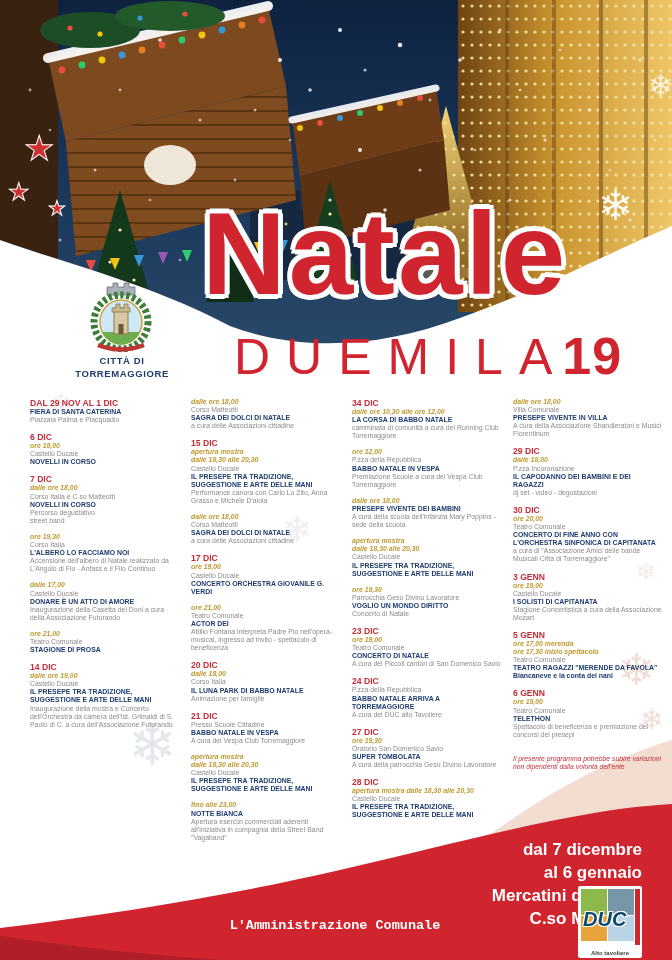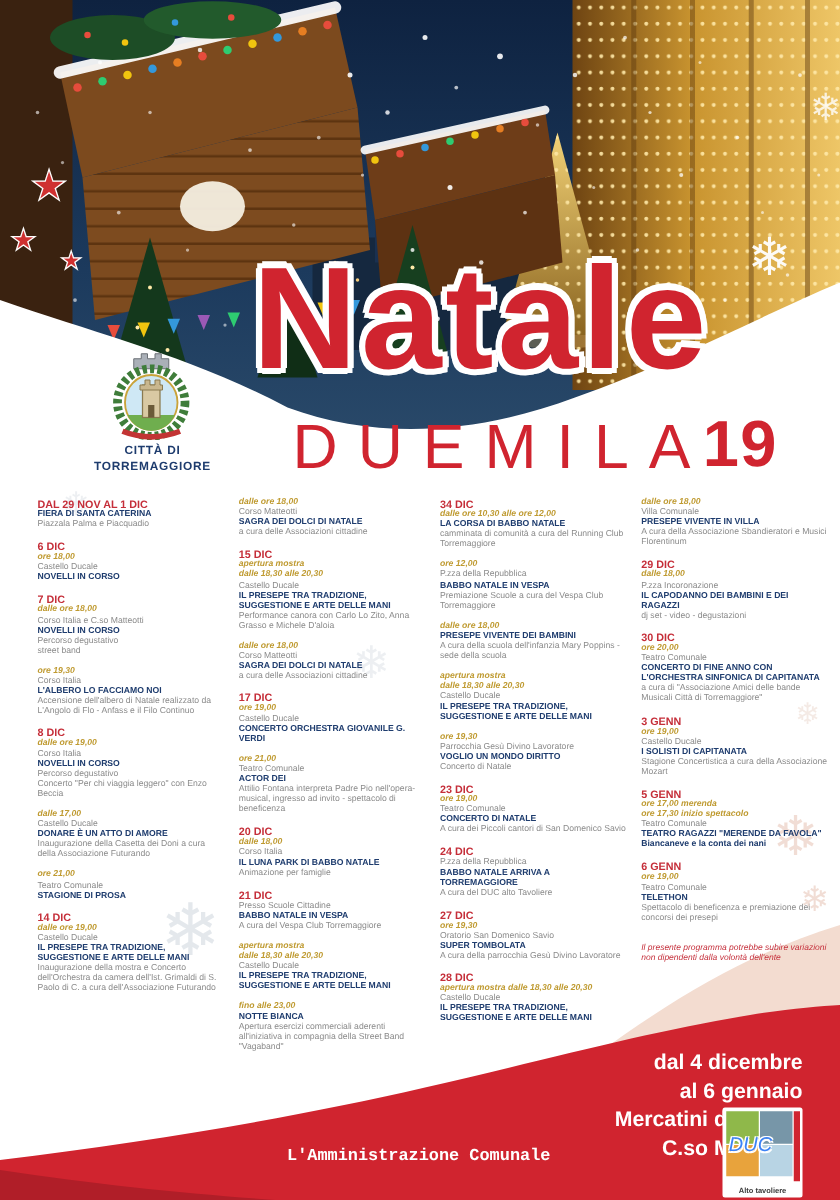--- a/index.html
+++ b/index.html
@@ -55,22 +55,22 @@
   
   .duc{
     position:absolute;left:578px;top:886px;width:64px;height:72px;z-index:7;
     background:#fff;border-radius:2px;padding:3px 8px 3px 3px;box-sizing:border-box;
   }
   .duc .strip{position:absolute;right:2px;top:3px;width:5px;height:56px;background:#d0242f;}
   .duc .grid{display:grid;grid-template-columns:1fr 1fr;grid-template-rows:1fr 1fr;gap:1px;height:52px;}
   .duc .q1{background:#8fb84a;} .duc .q2{background:#7796a8;}
   .duc .q3{background:#e8a33c;} .duc .q4{background:#b8d4e4;}
   .duc .duc-word{
-    position:absolute;left:5px;top:22px;font-size:16px;font-weight:400;font-style:italic;
-    color:#3b82f6;text-shadow:1px 1px 0 #fff,-1px -1px 0 #fff,1px -1px 0 #fff,-1px 1px 0 #fff;
+    position:absolute;left:5px;top:22px;font-size:20px;font-weight:700;font-style:italic;
+    color:#0c4a6e;text-shadow:1px 1px 0 #fff,-1px -1px 0 #fff,1px -1px 0 #fff,-1px 1px 0 #fff;
   }
   .duc .duc-sub{
     position:absolute;left:0;bottom:2px;width:100%;text-align:center;
     font-size:6px;font-weight:700;color:#3a3a3a;
   }
   
   .flake{position:absolute;z-index:3;line-height:1;pointer-events:none;}
 </style>
 </head>
 <body>
@@ -308,28 +308,20 @@
           <div class="ln ln-g">Percorso degustativo</div>
           <div class="ln ln-g">street band</div>
         </div>
         <div class="block">
           <div class="ln ln-t">ore 19,30</div>
           <div class="ln ln-g">Corso Italia</div>
           <div class="ln ln-b">L'ALBERO LO FACCIAMO NOI</div>
           <div class="ln ln-g">Accensione dell'albero di Natale realizzato da L'Angolo di Flo - Anfass e il Filo Continuo</div>
         </div>
         <div class="block">
-          <div class="ln ln-d">8 DIC</div>
-          <div class="ln ln-t">dalle ore 19,00</div>
-          <div class="ln ln-g">Corso Italia</div>
-          <div class="ln ln-b">NOVELLI IN CORSO</div>
-          <div class="ln ln-g">Percorso degustativo</div>
-          <div class="ln ln-g">Concerto "Per chi viaggia leggero" con Enzo Beccia</div>
-        </div>
-        <div class="block">
           <div class="ln ln-t">dalle 17,00</div>
           <div class="ln ln-g">Castello Ducale</div>
           <div class="ln ln-b">DONARE È UN ATTO DI AMORE</div>
           <div class="ln ln-g">Inaugurazione della Casetta dei Doni a cura della Associazione Futurando</div>
         </div>
         <div class="block">
           <div class="ln ln-t">ore 21,00</div>
           <div class="ln ln-g">Teatro Comunale</div>
           <div class="ln ln-b">STAGIONE DI PROSA</div>
         </div>
@@ -505,21 +497,21 @@
       </div>
     </div>
 
   <svg class="waves" viewBox="0 0 672 960">
     <path d="M430,880 C530,800 600,762 672,740 L672,960 L430,960 Z" fill="#f3dcd0"></path>
     <path d="M0,928 C130,912 240,893 340,870 C440,847 520,825 600,812 C630,807 655,805 672,804 L672,960 L0,960 Z" fill="#d0242f"></path>
     <path d="M0,960 L0,936 C80,948 150,955 220,960 Z" fill="#b01e28"></path>
   </svg>
 
   <div class="market" id="market">
-      <div>dal 4 dicembre</div>
+      <div>dal 7 dicembre</div>
       <div>al 6 gennaio</div>
       <div>Mercatini di Natale</div>
       <div>C.so Matteotti</div>
     </div>
   <div class="admin">L'Amministrazione Comunale</div>
 
   <div class="duc">
     <div class="grid">
       <div class="q1"></div>
       <div class="q2"></div>

